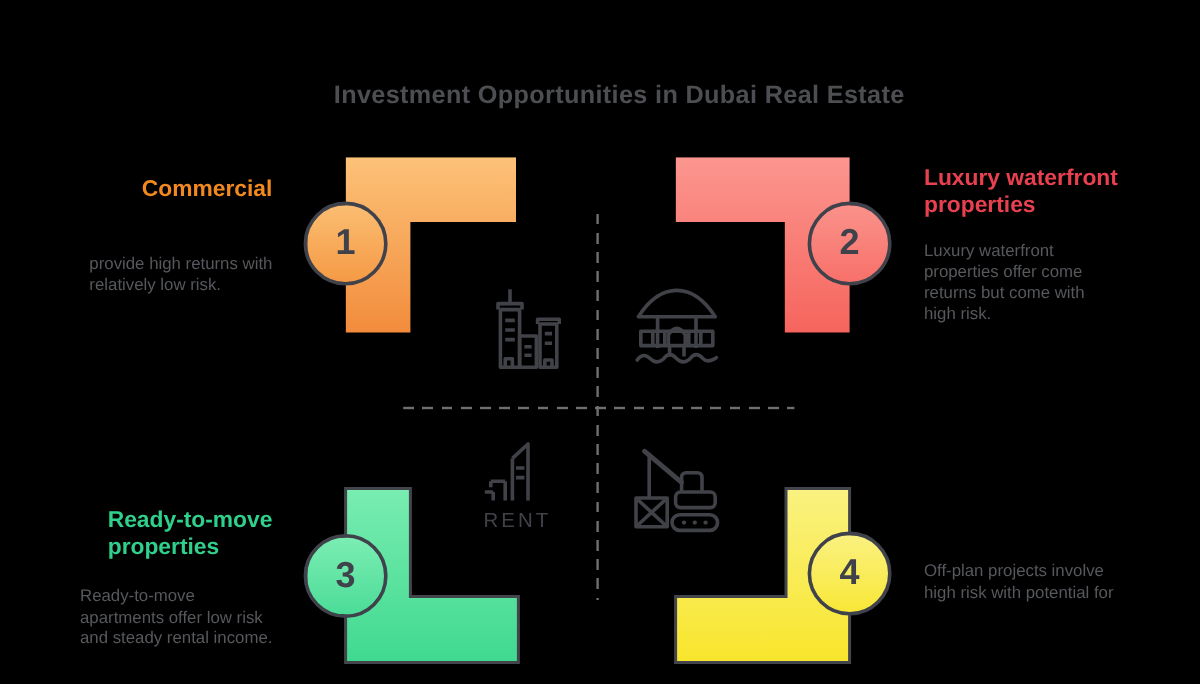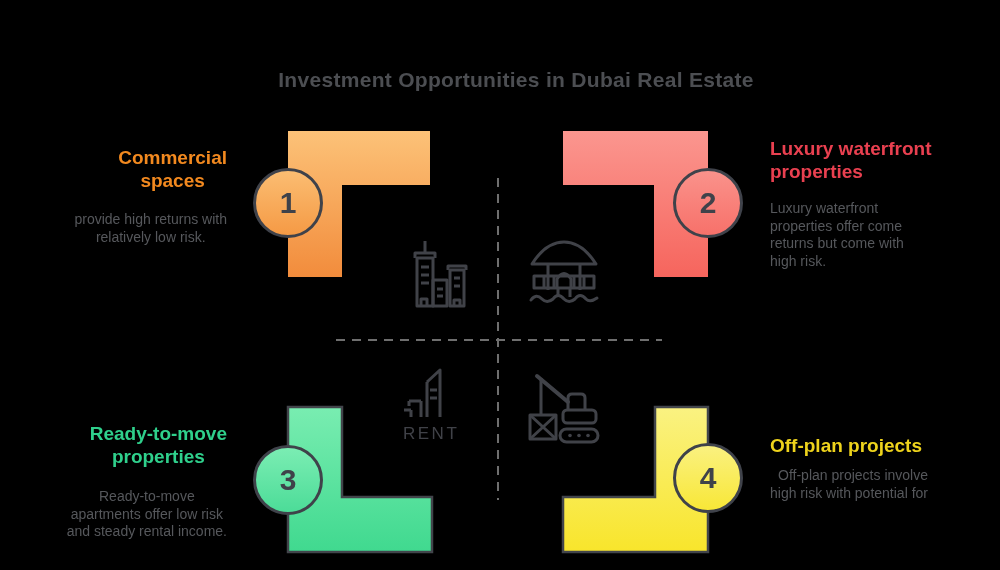--- a/index.html
+++ b/index.html
@@ -16,29 +16,29 @@
   .icon{position:absolute;}
   .num-circle{position:absolute;width:64px;height:64px;border-radius:50%;border:3px solid #3F424A;
               display:flex;align-items:center;justify-content:center;
               font-size:30px;font-weight:bold;color:#3F424A;}
   .c1{left:253px;top:168px;background:linear-gradient(#FBBD72,#F59A45);}
   .c2{left:673px;top:168px;background:linear-gradient(#FA928B,#F7716A);}
   .c3{left:253px;top:445px;background:linear-gradient(#7BEDB3,#4CDC98);}
   .c4{left:673px;top:443px;background:linear-gradient(#FAF180,#F8E737);}
   .heading{position:absolute;font-size:19px;font-weight:bold;line-height:23px;}
   .desc{position:absolute;font-size:14px;line-height:17.5px;color:#56585C;}
-  .right-al{text-align:center;}
+  .right-al{text-align:left;}
   .h1q{right:773px;top:146px;color:#F2891F;}
   .d1q{right:773px;top:211px;}
   .h2q{left:770px;top:137px;color:#E94050;}
   .d2q{left:770px;top:200px;}
   .h3q{right:773px;top:422px;color:#2FD08C;}
   .d3q{right:773px;top:488px;}
   .h4q{left:770px;top:434px;color:#EED31C;}
-  .d4q{left:770px;top:467px;text-align:right;}
+  .d4q{left:770px;top:467px;}
   svg .ic{stroke:#404248;stroke-width:3;fill:none;stroke-linejoin:round;}
   svg .ic-thick{stroke:#404248;stroke-width:4;fill:none;stroke-linecap:round;}
   svg .ic-dot{fill:#404248;stroke:none;}
   svg .ic-txt{fill:#404248;font-family:"Liberation Sans",sans-serif;font-size:17px;letter-spacing:2.5px;}
 </style>
 </head>
 <body>
 
 <div class="canvas">
 
@@ -133,21 +133,20 @@
     <path class="ic" d="M46,43 V31 Q46,27 50,27 H59 Q63,27 63,31 V43"></path>
     <rect class="ic" x="41" y="43" width="33" height="13" rx="4"></rect>
     <rect class="ic" x="38" y="62" width="38" height="13" rx="6.5"></rect>
     <circle class="ic-dot" cx="48" cy="68.5" r="1.8"></circle>
     <circle class="ic-dot" cx="57" cy="68.5" r="1.8"></circle>
     <circle class="ic-dot" cx="66" cy="68.5" r="1.8"></circle>
   </svg>
 
   <div class="heading right-al h1q">
     <div>Commercial</div>
-    <div>spaces</div>
   </div>
   <div class="desc right-al d1q">
     <div>provide high returns with</div>
     <div>relatively low risk.</div>
   </div>
 
   <div class="heading h2q">
     <div>Luxury waterfront</div>
     <div>properties</div>
   </div>
@@ -161,21 +160,18 @@
   <div class="heading right-al h3q">
     <div>Ready-to-move</div>
     <div>properties</div>
   </div>
   <div class="desc right-al d3q">
     <div>Ready-to-move</div>
     <div>apartments offer low risk</div>
     <div>and steady rental income.</div>
   </div>
 
-  <div class="heading h4q">
-    <div>Off-plan projects</div>
-  </div>
   <div class="desc d4q">
     <div>Off-plan projects involve</div>
     <div>high risk with potential for</div>
   </div>
 
 </div>
 
 </body></html>

